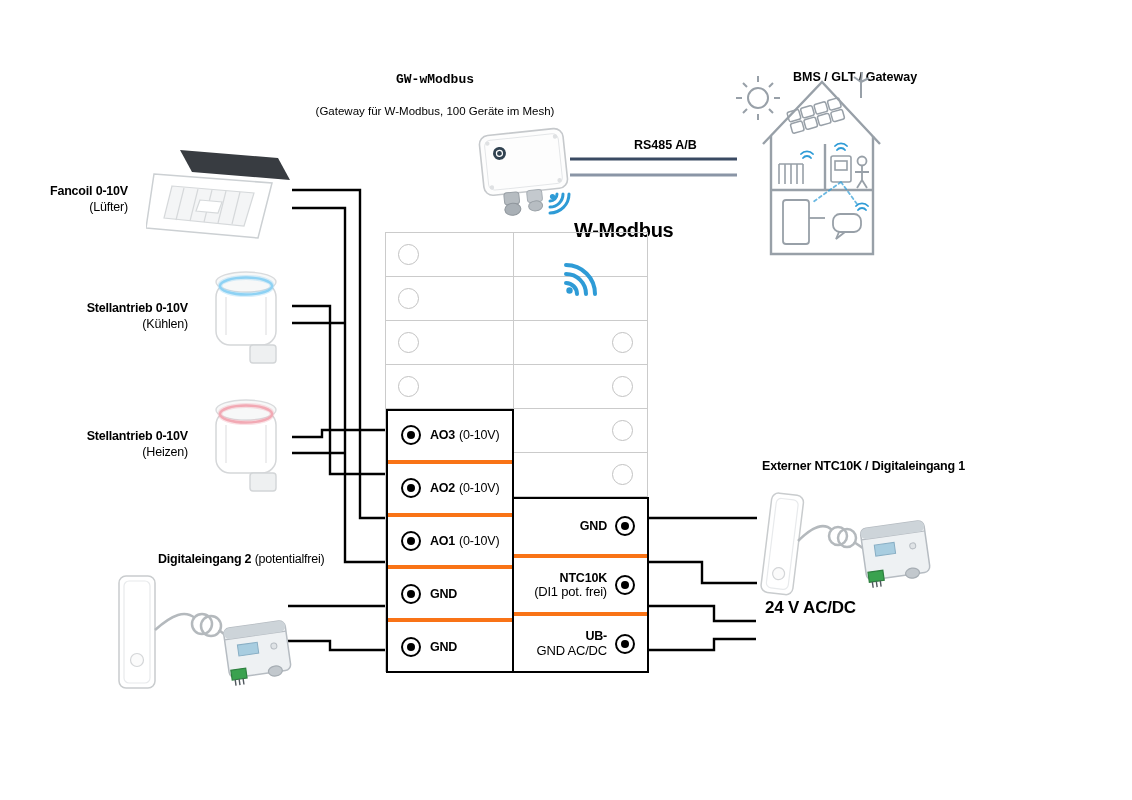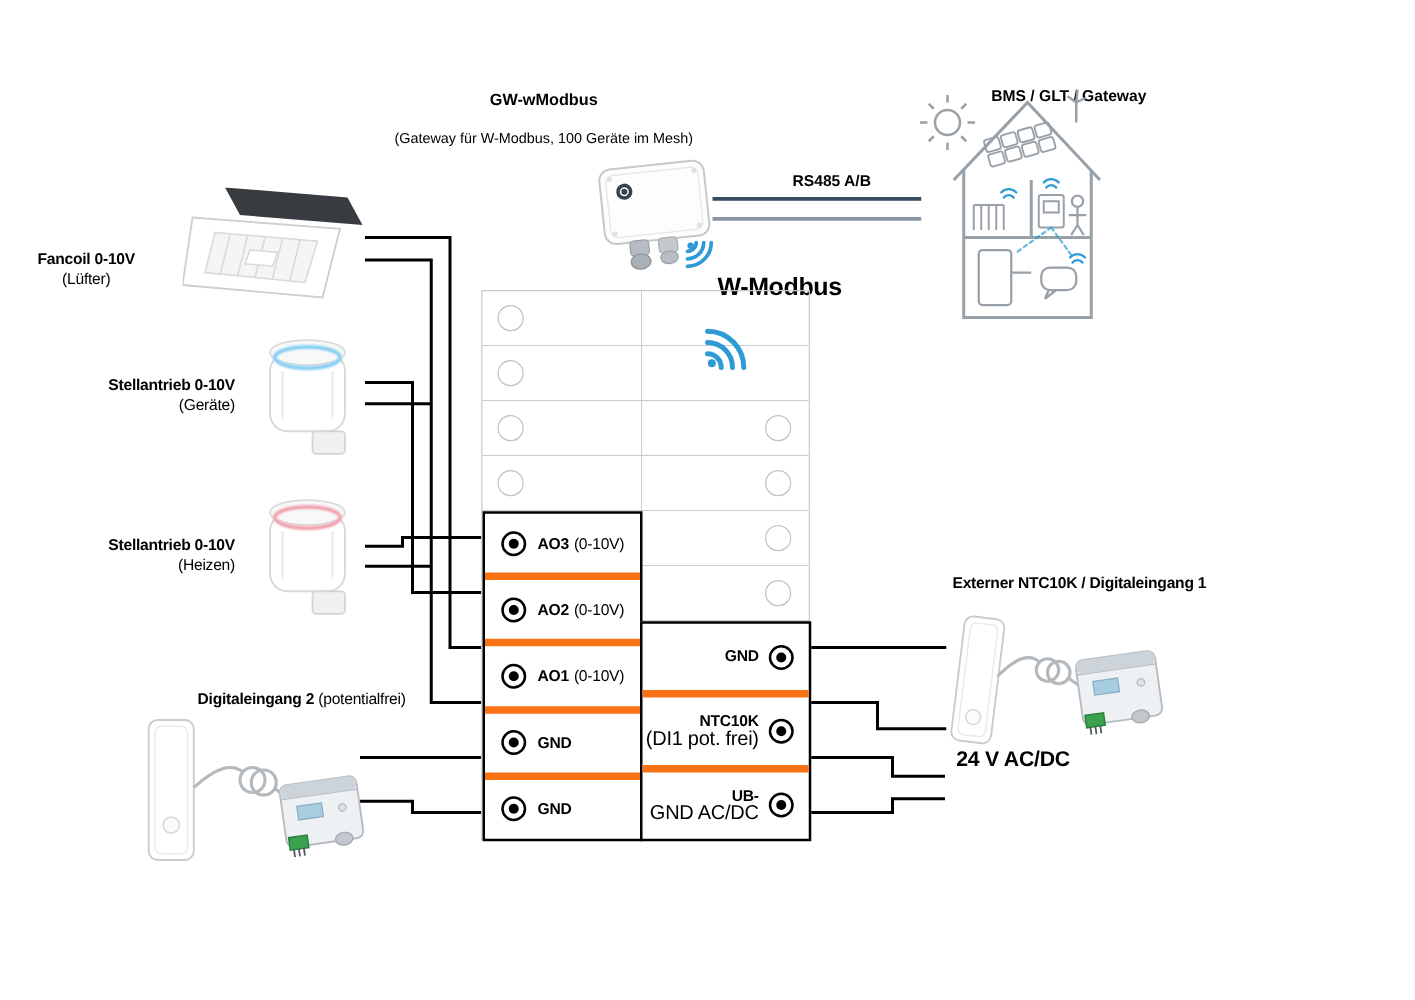--- a/index.html
+++ b/index.html
@@ -6,47 +6,47 @@
   #canvas{position:relative;width:1132px;height:800px;background:#ffffff;overflow:hidden;
           font-family:"Liberation Sans", sans-serif;color:#000;}
   .abs{position:absolute;}
   svg{display:block;}
   
   .dev-label{font-size:12.5px;line-height:16px;letter-spacing:-0.2px;}
   .dev-label .nm{font-weight:bold;display:block;}
   .dev-label .sb{display:block;}
   .ta-r{text-align:right;}
   .big-bold{font-weight:bold;font-size:17px;letter-spacing:-0.2px;}
-  .h-title{font-weight:bold;font-size:13px;text-align:center;}
+  .h-title{font-weight:bold;font-size:13px;text-align:center;font-family:Liberation Mono, monospace;}
   .h-sub{font-size:11.5px;text-align:center;margin-top:18px;}
   .wmodbus{font-weight:bold;font-size:20px;letter-spacing:-0.3px;text-align:right;}
   .rs485{font-weight:bold;font-size:12.5px;}
   .bms{font-weight:bold;font-size:12.5px;}
   
   #tgrid{left:385px;top:232px;width:263px;height:440px;box-sizing:border-box;
          border:1px solid #cbcbcb;
          background-image:
            linear-gradient(to right, transparent 127px, #cbcbcb 127px, #cbcbcb 128px, transparent 128px),
            repeating-linear-gradient(to bottom, transparent 0, transparent 43px, #cbcbcb 43px, #cbcbcb 44px);}
   .t-empty{position:absolute;width:21px;height:21px;border:1.5px solid #c2c2c2;border-radius:50%;
            background:#fff;box-sizing:border-box;}
   .t-block{position:absolute;box-sizing:border-box;border:2px solid #000;background:#fff;
            display:flex;flex-direction:column;}
-  .t-row{flex:1;border-bottom:6px solid #f97316;display:flex;align-items:center;box-sizing:border-box;}
+  .t-row{flex:1;border-bottom:4px solid #f97316;display:flex;align-items:center;box-sizing:border-box;}
   .t-row:last-child{border-bottom:none;}
   .t-row.l{padding-left:13px;gap:9px;}
   .t-row.r{justify-content:flex-end;padding-right:12px;gap:8px;}
   .term{width:20px;height:20px;border:2.5px solid #000;border-radius:50%;background:#fff;
         box-sizing:border-box;display:flex;align-items:center;justify-content:center;flex:0 0 auto;}
   .term::after{content:"";width:8px;height:8px;background:#000;border-radius:50%;}
   .llbl{font-size:12.5px;white-space:nowrap;letter-spacing:-0.2px;}
   .llbl .b{font-weight:bold;margin-right:4px;}
   .rlbl{display:flex;flex-direction:column;align-items:flex-end;line-height:13.5px;letter-spacing:-0.2px;}
   .rlbl .l1{font-weight:bold;font-size:12.5px;}
-  .rlbl .l2{font-size:16px;}
+  .rlbl .l2{font-size:13px;}
   
   .wire{stroke:#000;stroke-width:2.4;fill:none;}
 </style>
 </head>
 <body>
 
 <div id="canvas">
 
   <svg class="abs" style="left:0;top:0" width="1132" height="800" viewBox="0 0 1132 800">
 
@@ -70,27 +70,27 @@
 
   <div class="abs" style="left:300px;top:72px;width:270px;">
     <div class="h-title">GW-wModbus</div>
     <div class="h-sub">(Gateway für W-Modbus, 100 Geräte im Mesh)</div>
   </div>
 
   <div class="abs bms" style="left:793px;top:70px;">BMS / GLT / Gateway</div>
   <div class="abs rs485" style="left:621px;top:138px;padding-left:13px;">RS485 A/B</div>
   <div class="abs wmodbus" style="left:574px;top:219px;">W-Modbus</div>
 
-  <div class="abs dev-label ta-r" style="left:10px;top:199px;width:118px;text-align:center;">
+  <div class="abs dev-label ta-r" style="left:10px;top:183px;width:118px;">
     <span class="nm">Fancoil 0-10V</span>
     <span class="sb">(Lüfter)</span>
   </div>
   <div class="abs dev-label ta-r" style="left:60px;top:300px;width:128px;">
     <span class="nm">Stellantrieb 0-10V</span>
-    <span class="sb">(Geräte)</span>
+    <span class="sb">(Kühlen)</span>
   </div>
   <div class="abs dev-label ta-r" style="left:60px;top:428px;width:128px;">
     <span class="nm">Stellantrieb 0-10V</span>
     <span class="sb">(Heizen)</span>
   </div>
   <div class="abs dev-label" style="left:115px;top:551px;width:240px;padding-left:43px;">
     <span style="font-weight:bold;">Digitaleingang 2</span>
     <span>(potentialfrei)</span>
   </div>
 

